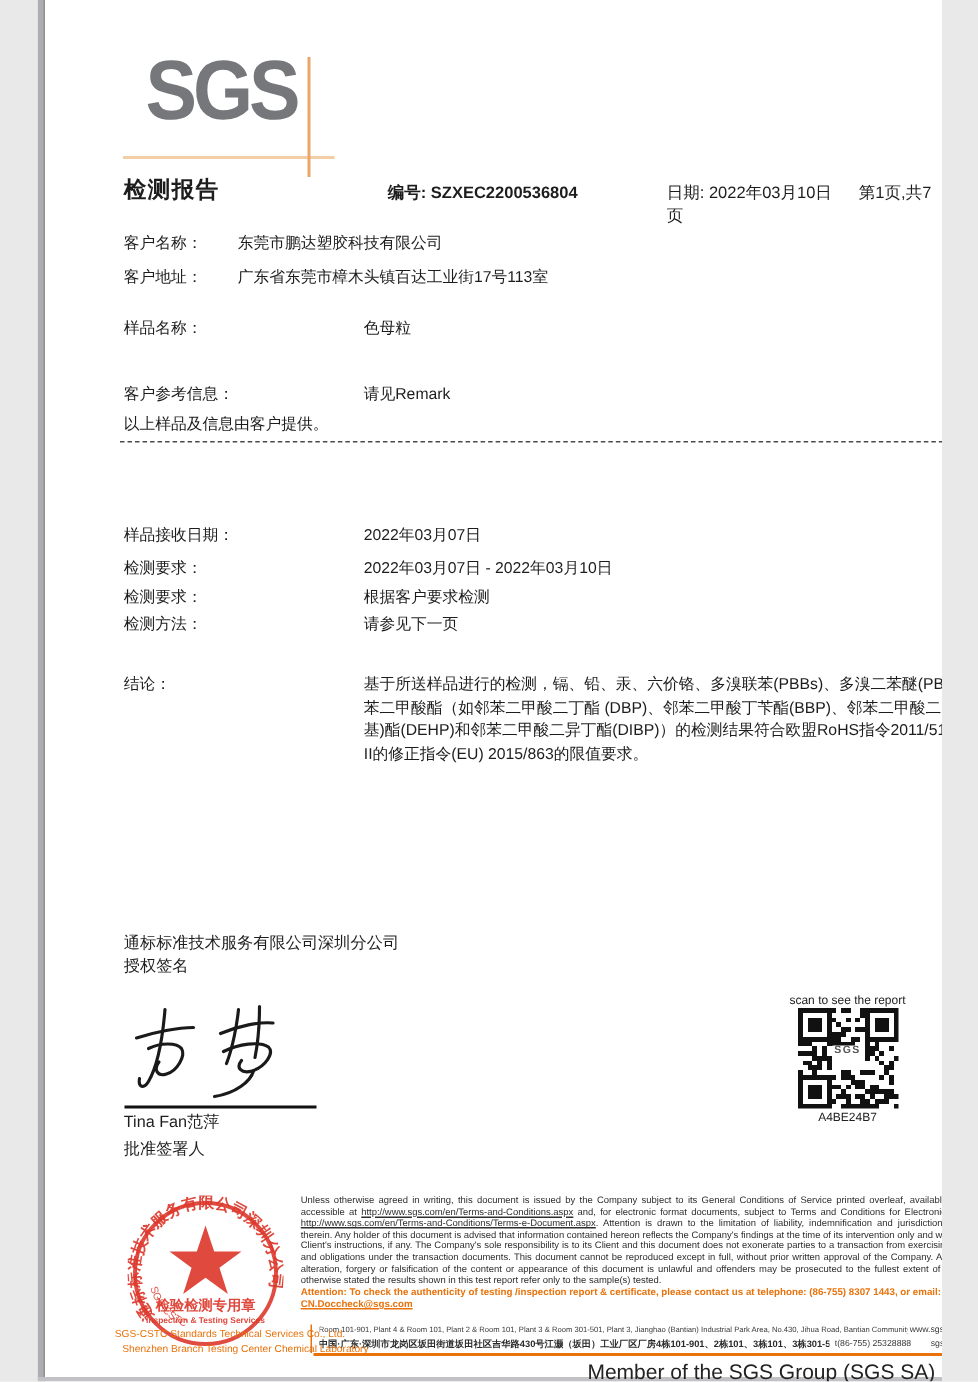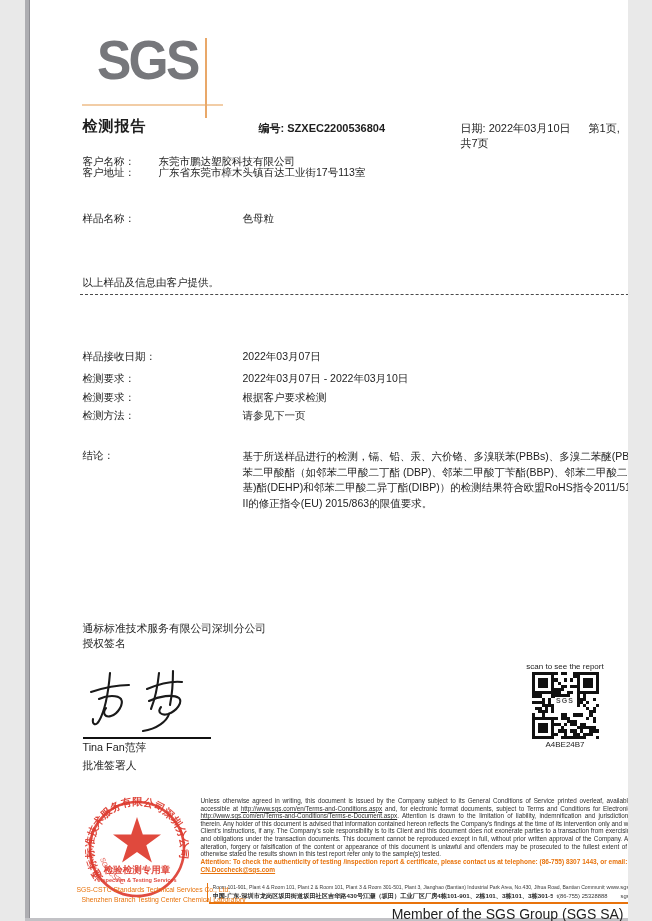--- a/index.html
+++ b/index.html
@@ -12,21 +12,21 @@
   .edge-strip { position:absolute; left:0; top:0; width:5px; height:921px; background:#aeaeb2; border-right:1px solid #8f8f94; }
   .bottom-strip { position:absolute; left:0; bottom:0; width:652px; height:3px; background:#c2c2c6; }
 
   
   .logo-text { position:absolute; left:72px; top:32px; font-size:56px; font-weight:bold; color:#76777b; letter-spacing:-3px; transform:scaleX(.92); transform-origin:left; line-height:1; }
   .logo-hline { position:absolute; left:57px; top:104px; width:141px; height:2px; background:#f2cda6; }
   .logo-vline { position:absolute; left:180px; top:38px; width:2px; height:80px; background:#e9a869; }
 
   .report-title { position:absolute; left:58px; top:117px; font-size:15px; font-weight:bold; letter-spacing:1px; }
   .report-no   { position:absolute; left:234px; top:121px; font-size:11px; font-weight:bold; }
-  .report-date { position:absolute; left:436px; top:121px; font-size:11px; }
+  .report-date { position:absolute; left:420px; top:121px; font-size:11px; }
   .report-date .gap { display:inline-block; width:18px; }
 
   .row { position:absolute; left:58px; font-size:10.5px; white-space:nowrap; }
   .row .lbl { display:inline-block; }
   .row.client .lbl { width:76px; }
   .row.wide .lbl { width:160px; }
   .note { position:absolute; left:58px; font-size:10.5px; }
 
   .dashed { position:absolute; left:55px; top:294px; width:594px; border-top:1.5px dashed #4a4a4a; }
 
@@ -73,23 +73,24 @@
 
   <div class="logo-text">SGS</div>
   <div class="logo-hline"></div>
   <div class="logo-vline"></div>
 
   <div class="report-title">检测报告</div>
   <div class="report-no"><span>编号:</span> <span>SZXEC2200536804</span></div>
   <div class="report-date"><span>日期:</span> <span>2022年03月10日</span><span class="gap"></span><span>第1页,共7页</span></div>
 
   <div class="row client" style="top:155px"><span class="lbl">客户名称：</span><span>东莞市鹏达塑胶科技有限公司</span></div>
-  <div class="row client" style="top:166px"><span class="lbl">客户地址：</span><span>广东省东莞市樟木头镇百达工业街17号113室</span></div>
+  <div class="row client" style="top:178px"><span class="lbl">客户地址：</span><span>广东省东莞市樟木头镇百达工业街17号113室</span></div>
 
   <div class="row wide" style="top:212px"><span class="lbl">样品名称：</span><span>色母粒</span></div>
+  <div class="row wide" style="top:256px"><span class="lbl">客户参考信息：</span><span>请见Remark</span></div>
   <div class="note" style="top:276px">以上样品及信息由客户提供。</div>
 
   <div class="dashed"></div>
 
   <div class="row wide" style="top:350px"><span class="lbl">样品接收日期：</span><span>2022年03月07日</span></div>
   <div class="row wide" style="top:372px"><span class="lbl">检测要求：</span><span>2022年03月07日 - 2022年03月10日</span></div>
   <div class="row wide" style="top:391px"><span class="lbl">检测要求：</span><span>根据客户要求检测</span></div>
   <div class="row wide" style="top:409px"><span class="lbl">检测方法：</span><span>请参见下一页</span></div>
 
   <div class="conclusion-lbl">结论：</div>

